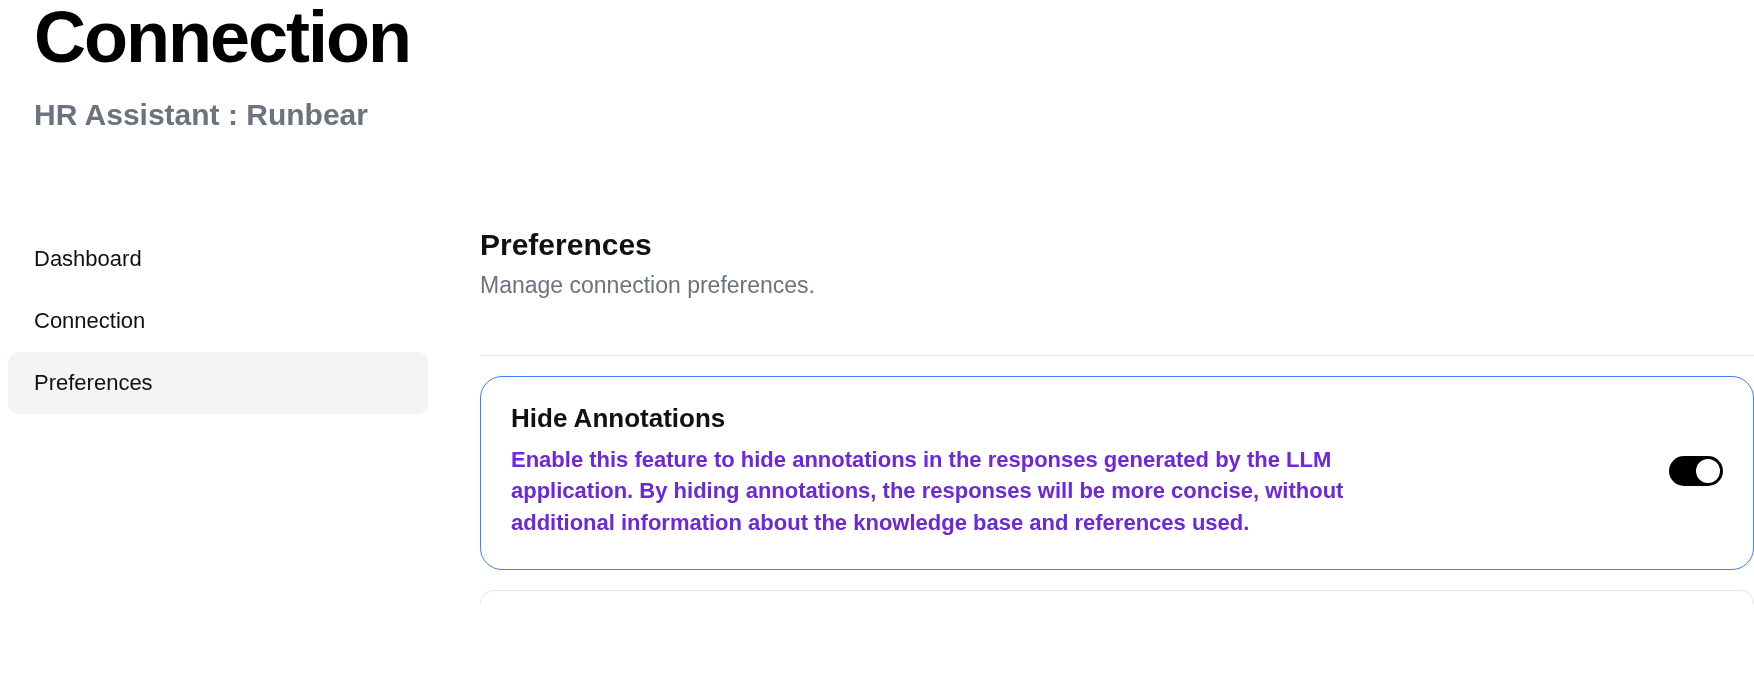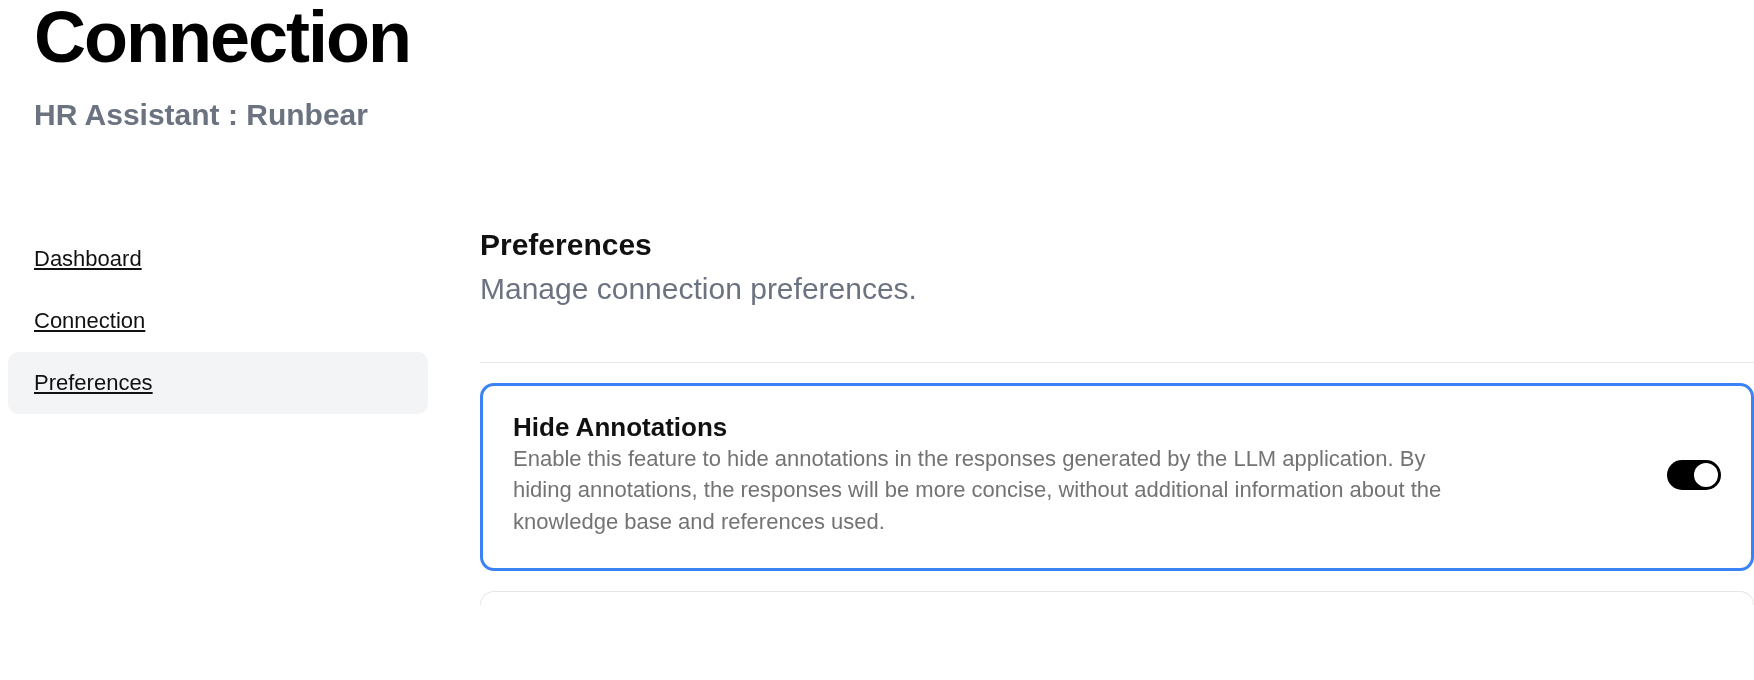--- a/index.html
+++ b/index.html
@@ -40,66 +40,67 @@
       padding-left: 8px;
     }
     .sidebar-item {
       font-size: 22px;
       font-weight: 500;
       color: #111;
       padding: 18px 26px;
       border-radius: 10px;
       cursor: pointer;
       margin-right: 52px;
-      text-decoration: underline;
     }
     .sidebar-item.active {
       background: #f3f4f6;
     }
     .main {
       flex: 1;
       padding-right: 0;
     }
     .section-title {
       font-size: 30px;
       font-weight: 700;
       color: #111;
     }
     .section-desc {
-      font-size: 30px;
+      font-size: 23px;
       color: #6b7280;
       margin-top: 10px;
     }
     .divider {
       border: none;
       border-top: 1px solid #e5e7eb;
       margin-top: 56px;
     }
     .card {
-      border: 3px solid #3b82f6;
-      border-radius: 14px;
+      border: 1px solid #3b82f6;
+      border-radius: 22px;
       margin-top: 20px;
       padding: 26px 30px 30px 30px;
       display: flex;
       align-items: center;
       gap: 30px;
     }
     .card-body {
       flex: 1;
     }
     .card-title {
       font-size: 26px;
       font-weight: 700;
       color: #111;
     }
     .card-desc {
       font-size: 22px;
-      color: #737373;
+      color: #6d28d9;
+      margin-top: 10px;
       line-height: 1.45;
       max-width: 940px;
+      font-weight: bold;
     }
     .toggle {
       position: relative;
       width: 54px;
       height: 30px;
       background: #000;
       border-radius: 999px;
       flex-shrink: 0;
       cursor: pointer;
     }

